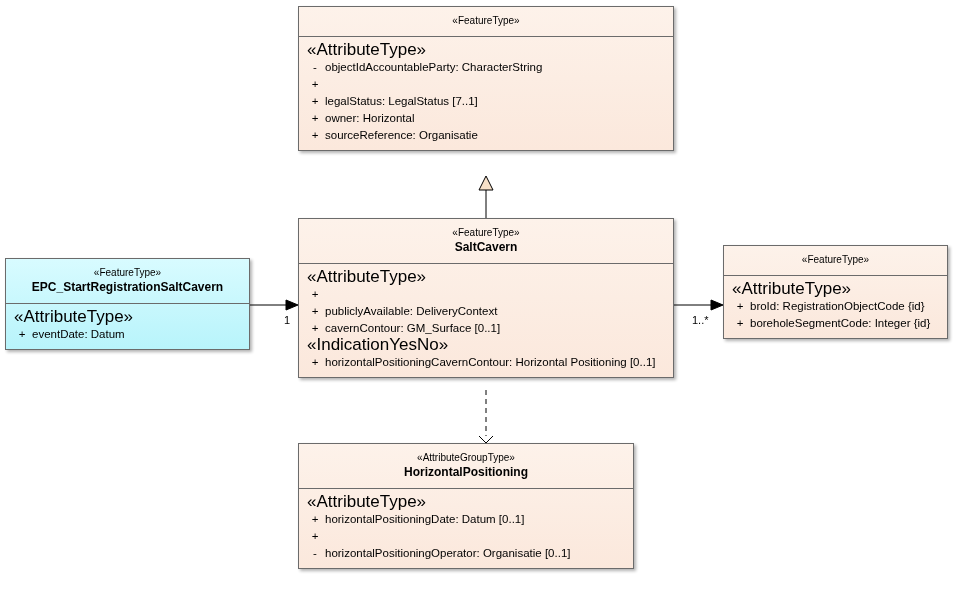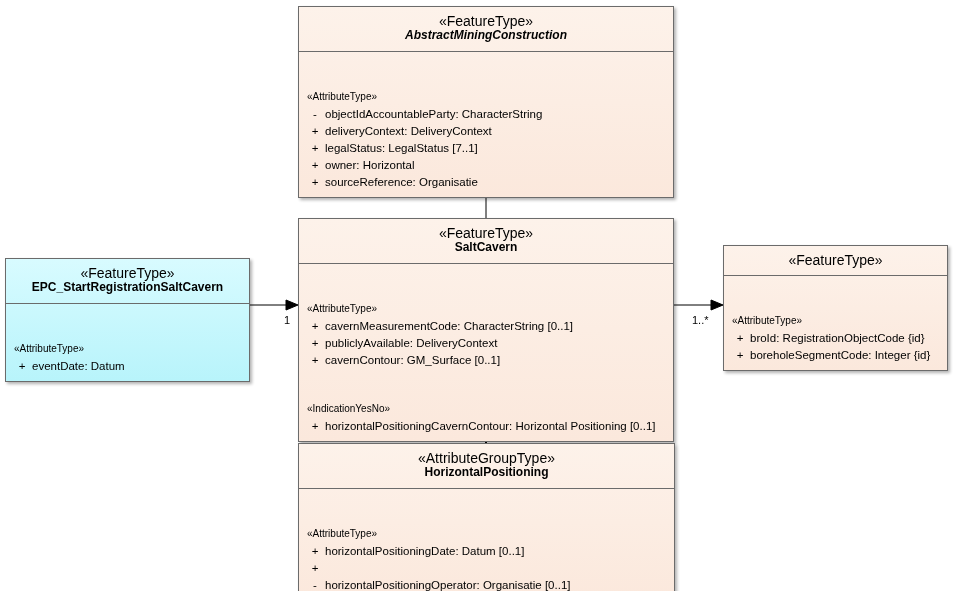--- a/index.html
+++ b/index.html
@@ -37,40 +37,39 @@
   }
   .uml-class.cyan {
     background: linear-gradient(to bottom, #d8fbff 0%, #b8f4fb 100%);
   }
   .uml-head {
     padding: 7px 6px 8px 6px;
     text-align: center;
     border-bottom: 1px solid #6b6b6b;
   }
   .stereo {
-    font-size: 14px;
+    font-size: 10px;
     color: #000;
     line-height: 14px;
   }
   .cname {
     font-size: 12px;
     font-weight: bold;
     color: #000;
     line-height: 15px;
   }
   .cname.italic { font-style: italic; }
 
   .uml-body {
     padding: 5px 0 6px 0;
   }
   .group-label {
-    font-size: 10px;
+    font-size: 17px;
     padding: 1px 0 2px 8px;
     line-height: 14px;
-    margin-top: 32px;
   }
   .attr-row {
     display: flex;
     font-size: 11.5px;
     line-height: 17px;
     padding-left: 6px;
   }
   .attr-vis {
     width: 20px;
     flex: 0 0 20px;
@@ -79,21 +78,21 @@
   }
   .attr-text {
     white-space: nowrap;
   }
 
   
   #cls-abstract { left: 298px; top: 6px;   width: 376px; }
   #cls-salt     { left: 298px; top: 218px; width: 376px; }
   #cls-epc      { left: 5px;   top: 258px; width: 245px; }
   #cls-borehole { left: 723px; top: 245px; width: 225px; }
-  #cls-horiz    { left: 298px; top: 443px; width: 377px; }
+  #cls-horiz    { left: 298px; top: 443px; width: 336px; }
 
   .mult {
     position: absolute;
     font-size: 11px;
     color: #000;
   }
   #mult-1 { left: 284px; top: 314px; }
   #mult-n { left: 692px; top: 314px; }
 </style>
 </head>
@@ -112,31 +111,29 @@
     <line x1="674" y1="305" x2="717" y2="305" stroke="#000" stroke-width="1"></line>
     <polygon points="723,305 711,300 711,310" fill="#000" stroke="#000" stroke-width="1"></polygon>
 
     <line x1="486" y1="390" x2="486" y2="436" stroke="#000" stroke-width="1" stroke-dasharray="5,4"></line>
     <polyline points="479,436 486,443 493,436" fill="none" stroke="#000" stroke-width="1"></polyline>
   </svg>
 
   <div class="uml-class" id="cls-abstract">
     <div class="uml-head">
       <div class="stereo">«FeatureType»</div>
-      <div class="cname italic">AbstractMiningConstruction</div>
     </div>
     <div class="uml-body">
       <div class="group-label">«AttributeType»</div>
       <div class="attr-row">
         <span class="attr-vis">-</span>
         <span class="attr-text">objectIdAccountableParty: CharacterString</span>
       </div>
       <div class="attr-row">
         <span class="attr-vis">+</span>
-        <span class="attr-text">deliveryContext: DeliveryContext</span>
       </div>
       <div class="attr-row">
         <span class="attr-vis">+</span>
         <span class="attr-text">legalStatus: LegalStatus [7..1]</span>
       </div>
       <div class="attr-row">
         <span class="attr-vis">+</span>
         <span class="attr-text">owner: Horizontal</span>
       </div>
       <div class="attr-row">
@@ -148,21 +145,20 @@
 
   <div class="uml-class" id="cls-salt">
     <div class="uml-head">
       <div class="stereo">«FeatureType»</div>
       <div class="cname">SaltCavern</div>
     </div>
     <div class="uml-body">
       <div class="group-label">«AttributeType»</div>
       <div class="attr-row">
         <span class="attr-vis">+</span>
-        <span class="attr-text">cavernMeasurementCode: CharacterString [0..1]</span>
       </div>
       <div class="attr-row">
         <span class="attr-vis">+</span>
         <span class="attr-text">publiclyAvailable: DeliveryContext</span>
       </div>
       <div class="attr-row">
         <span class="attr-vis">+</span>
         <span class="attr-text">cavernContour: GM_Surface [0..1]</span>
       </div>
       <div class="group-label">«IndicationYesNo»</div>

